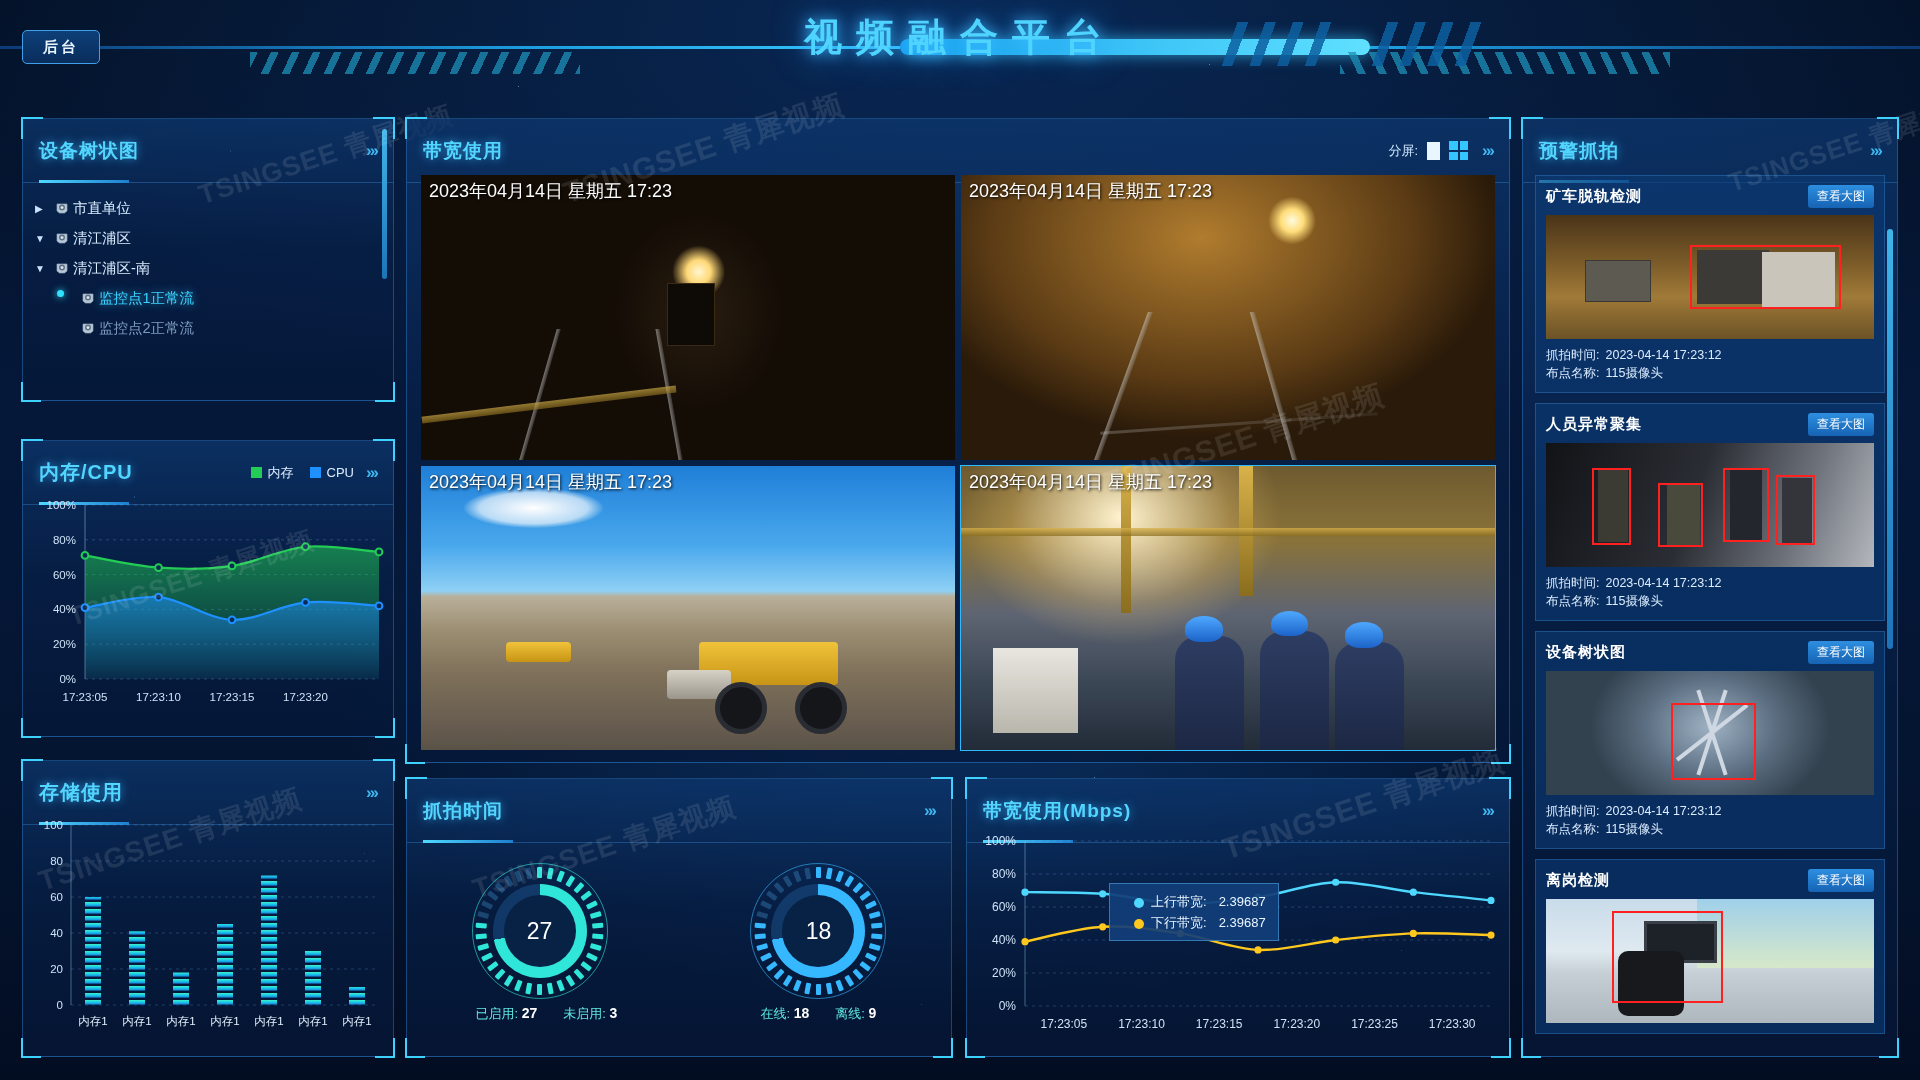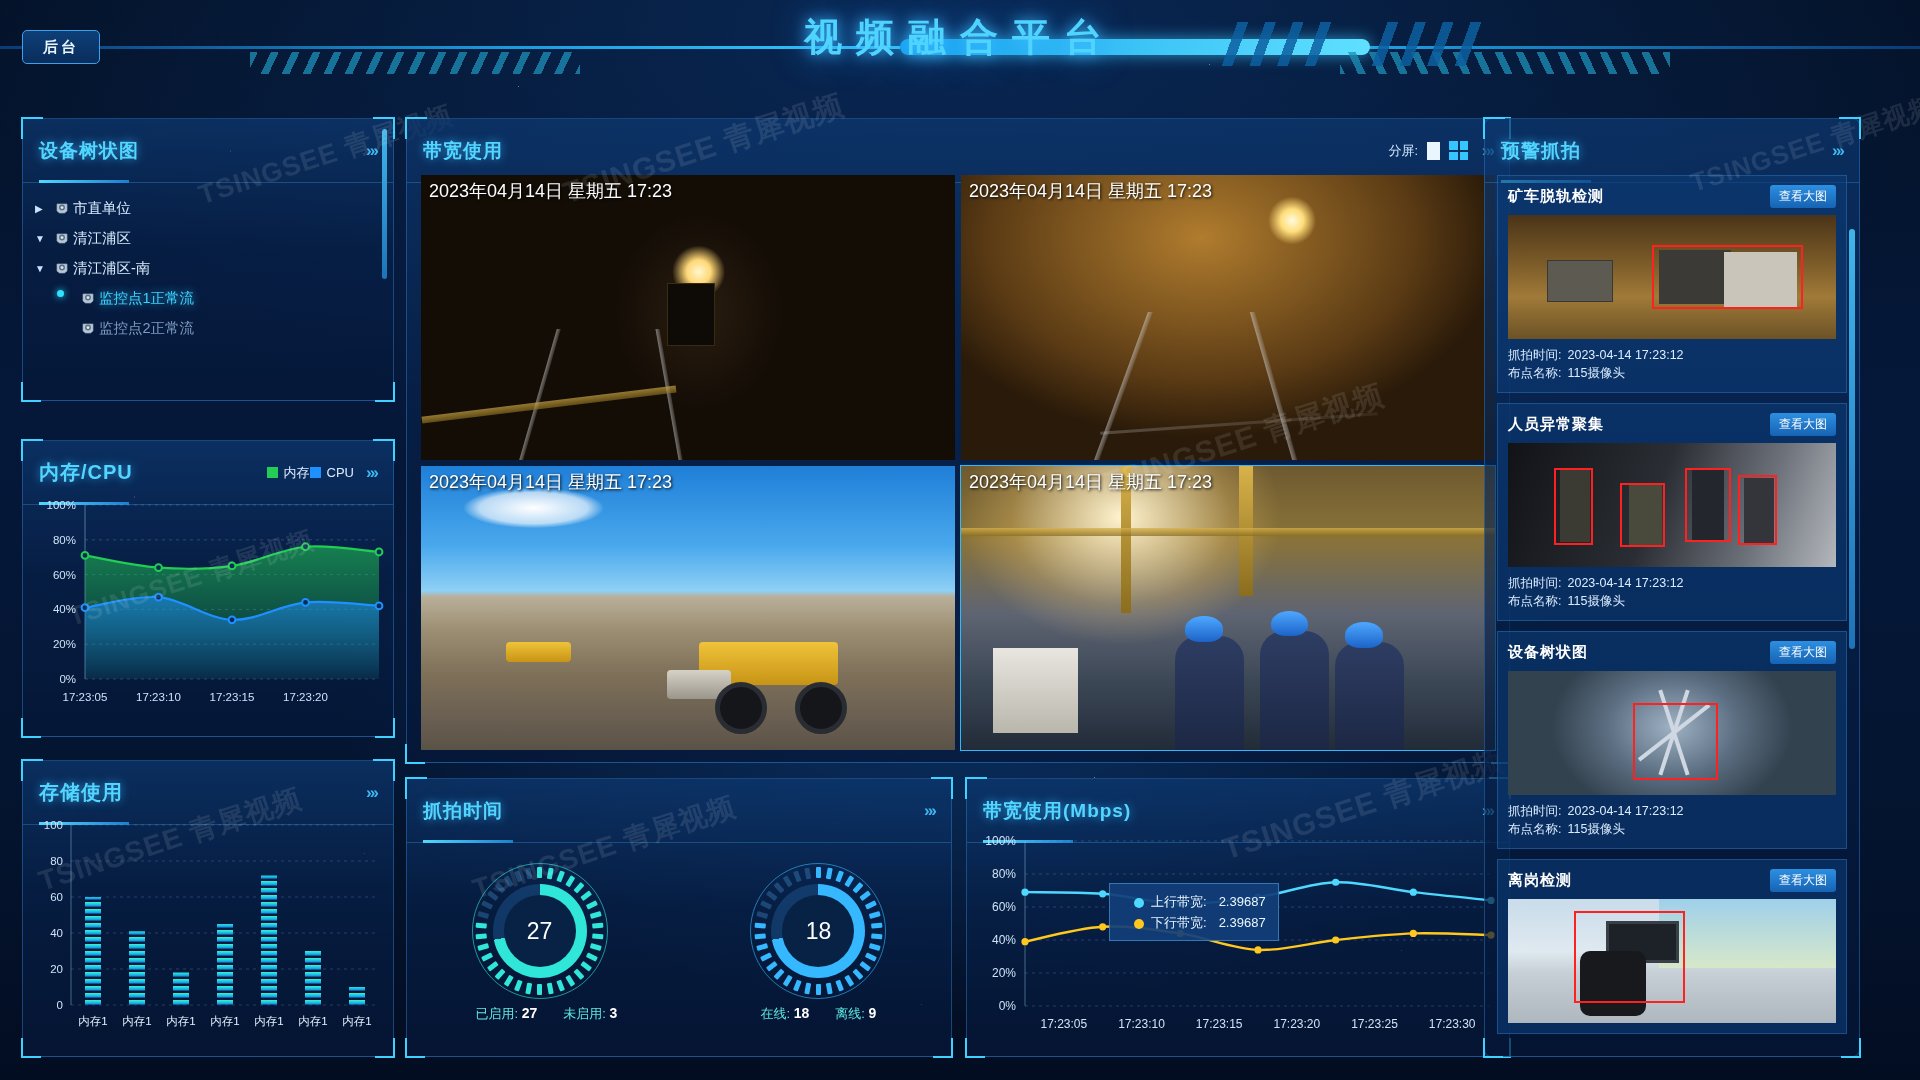--- a/index.html
+++ b/index.html
@@ -82,21 +82,21 @@
   .tnode.child { padding-left:26px;text-align:right; }
   .tnode.sel { color:#39d3ff; text-shadow:0 0 8px rgba(60,200,255,.8); }
   .tnode.dim { color:#7e9cc0; }
   .dot { width:7px; height:7px; border-radius:50%; background:#2fe3ff; box-shadow:0 0 7px #2fe3ff;
          position:absolute; margin-left:-4px; margin-top:-9px; }
   .scroll-t { position:absolute; right:6px; top:10px; width:5px; height:150px; border-radius:3px;
     background:linear-gradient(180deg,#3fb5ea,#1d74b8); }
 
   
   .chart-wrap { position:relative; }
-  .legend { margin-left:auto; display:flex; align-items:center; font-size:13px; color:#dceaff; }
+  .legend { margin-left:auto; display:flex; gap:16px; align-items:center; font-size:13px; color:#dceaff; }
   .lg { display:flex; gap:6px; align-items:center; }
   .sw { width:11px; height:11px; display:inline-block; }
 
   
   .vgrid { position:absolute; left:14px; top:56px; right:14px; bottom:12px;
            display:grid; grid-template-columns:1fr 1fr; grid-template-rows:1fr 1fr; gap:6px; }
   .vcell { position:relative; overflow:hidden; background:#000; }
   .vcell.sel { outline:2px solid #2fb9ff; outline-offset:-1px; }
   .vts { position:absolute; left:8px; top:4px; font-size:18px; color:#fff; z-index:4;
          text-shadow:1px 1px 3px #000; white-space:nowrap; }
@@ -682,21 +682,21 @@
         <text x="407.5" y="203" text-anchor="middle" fill="#cfe2f7" font-size="12">17:23:25</text>
         <text x="485.16666666666663" y="203" text-anchor="middle" fill="#cfe2f7" font-size="12">17:23:30</text>
       </svg></div>
   <div class="tooltip" id="bw-tooltip" style="left:142px; top:104px;padding-left:24px;">
       <div><span class="tdot" style="background:#4fd8ff"></span><span>上行带宽:</span><span style="margin-left: 12px;">2.39687</span></div>
       <div><span class="tdot" style="background:#ffc81e"></span><span>下行带宽:</span><span style="margin-left: 12px;">2.39687</span></div>
     </div>
   <div class="wm" style="left:250px; top:6px; font-size:30px;">TSINGSEE 青犀视频</div>
 </div>
 
-<div class="panel" style="left:1484px; top:118px; width:376px; height:939px;border-radius:7px;">
+<div class="panel" style="left:1522px; top:118px; width:376px; height:939px;">
   <div class="cor-bl"></div>
     <div class="cor-br"></div>
   <div class="p-head">
     <span class="p-title">预警抓拍</span>
     <span class="arrows">›››</span>
   </div>
   <div id="alarm-list" style="position:absolute; left:0; top:46px; right:0; bottom:0; overflow:hidden;">
       <div class="acard">
         <div class="ahead">
           <span class="atitle">矿车脱轨检测</span>

